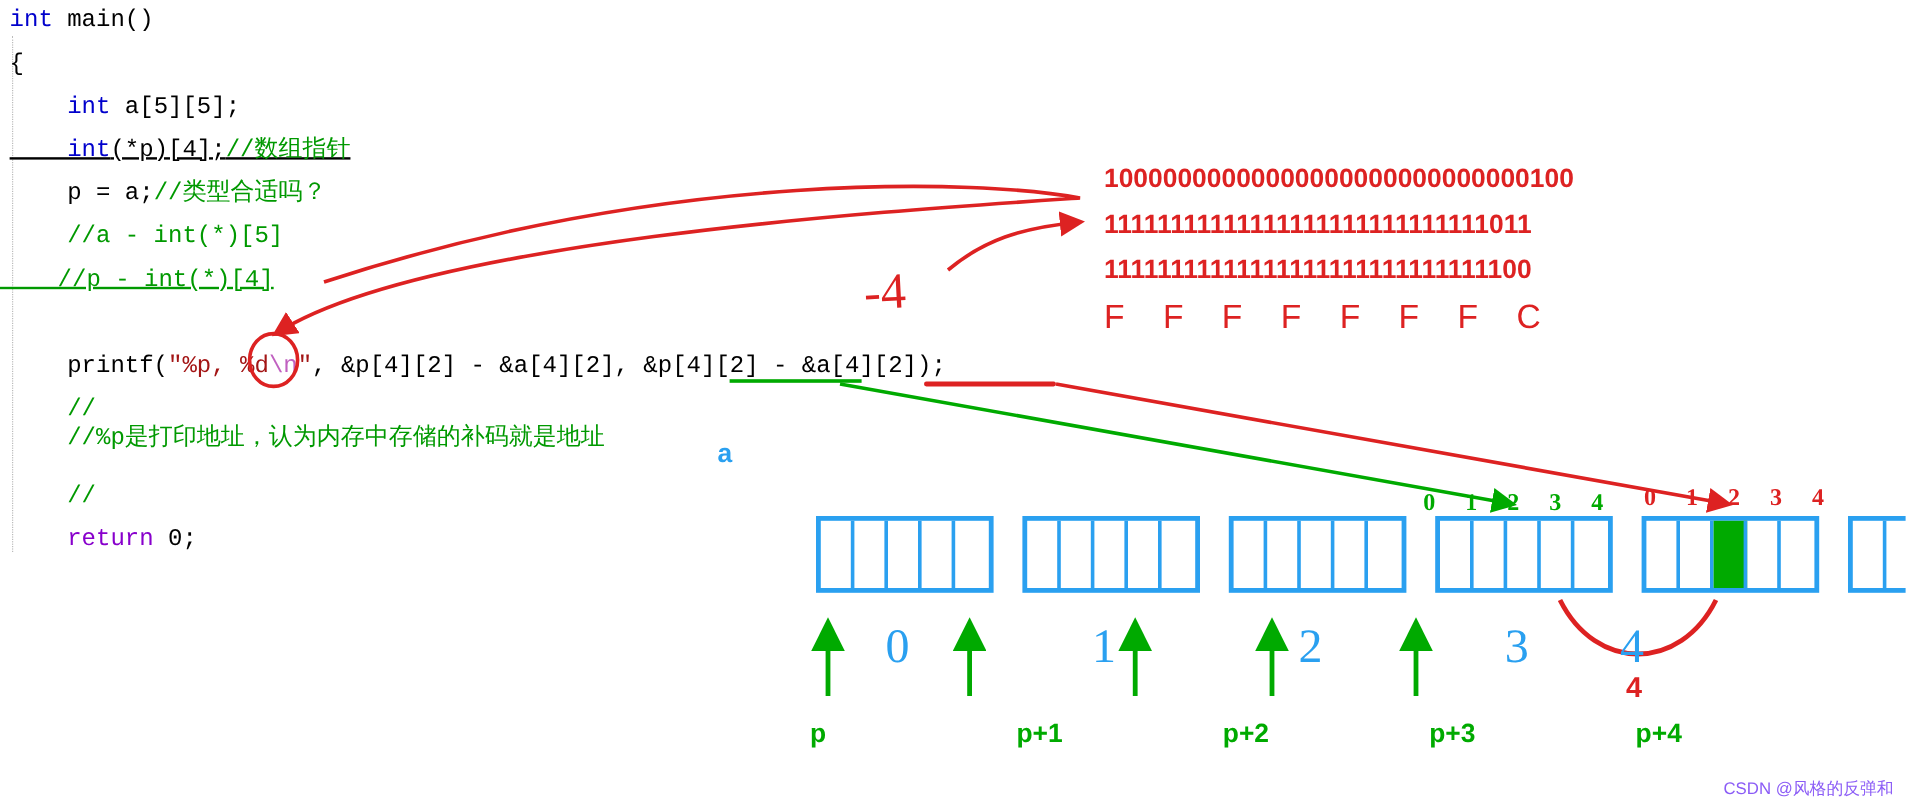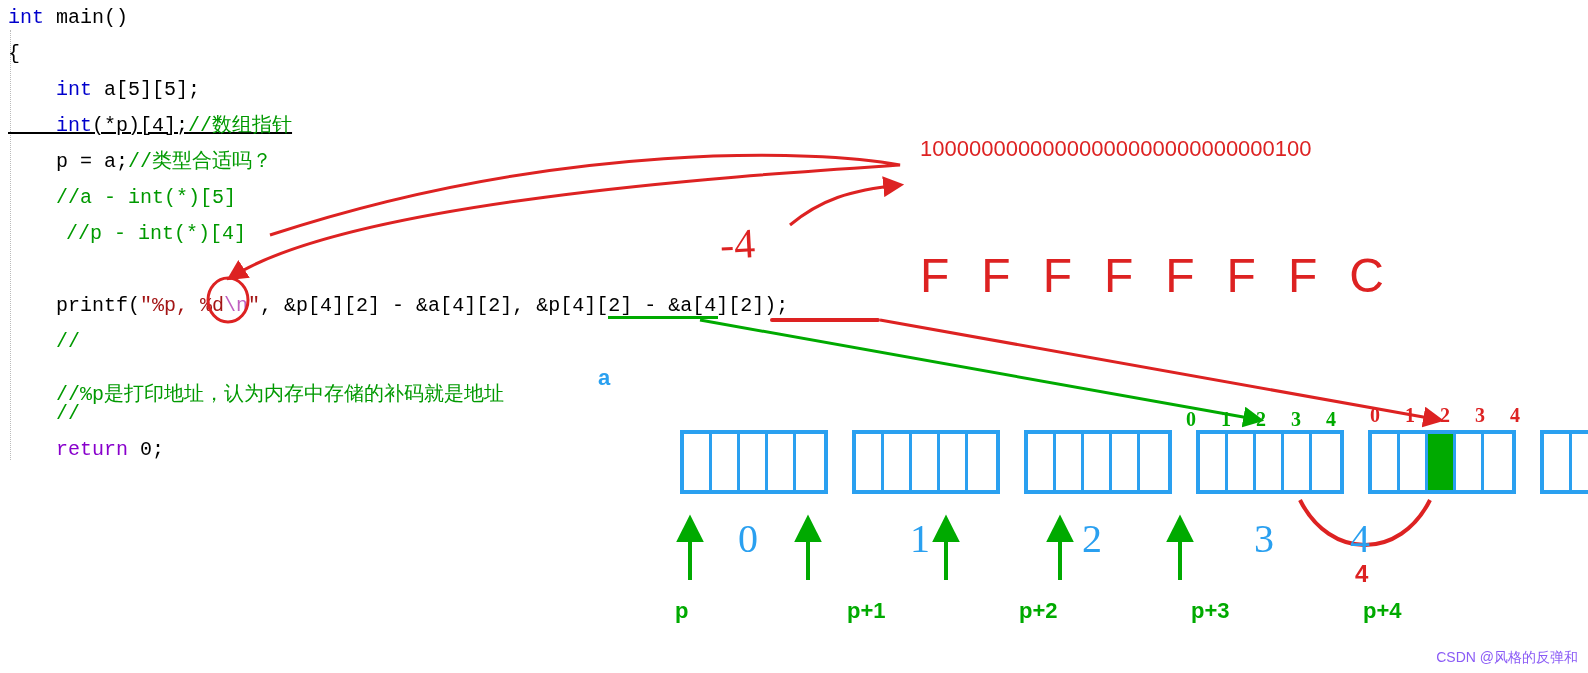--- a/index.html
+++ b/index.html
@@ -53,31 +53,31 @@
     z-index: -1;
   }
 
   
   .bin-block {
     position: absolute;
     left: 920px;
     top: 130px;
     color: #d22;
     font-family: Arial, sans-serif;
-    font-weight: normal;
+    font-weight: bold;
     font-size: 22px;
     line-height: 38px;
   }
   .hex-row {
     position: absolute;
     left: 920px;
     top: 248px;
     color: #d22;
     font-family: "Comic Sans MS", cursive, Arial;
-    font-size: 48px;
+    font-size: 28px;
     letter-spacing: 32px;
     font-weight: 500;
   }
   .neg4 {
     position: absolute;
     left: 720px;
     top: 220px;
     color: #d22;
     font-family: "Comic Sans MS", cursive;
     font-size: 42px;
@@ -193,33 +193,35 @@
 
 <div class="code-area">
   <div class="gutter"></div>
 
   <pre class="codeline" style="left:8px; top:0;"><span class="c-kw">int</span><span> main()</span></pre>
   <pre class="codeline" style="left:8px; top:36px;">{</pre>
   <pre class="codeline" style="left:8px; top:72px;"><span class="c-kw">    int</span><span> a[5][5];</span></pre>
   <pre class="codeline" style="left:8px; top:108px;text-decoration:underline;"><span class="c-kw">    int</span><span>(*p)[4];</span><span class="c-com">//数组指针</span></pre>
   <pre class="codeline" style="left:8px; top:144px;"><span>    p = a;</span><span class="c-com">//类型合适吗？</span></pre>
   <pre class="codeline c-com" style="left:8px; top:180px;">    //a - int(*)[5]</pre>
-  <pre class="codeline c-com" style="left:18px; top:216px;">    //p - int(*)[4]</pre>
+  <pre class="codeline c-com" style="left:0; top:216px;text-decoration:underline;">    //p - int(*)[4]</pre>
   <pre class="codeline" style="left:8px; top:288px;"><span>    printf(</span><span class="c-str">"%p, </span><span class="c-str">%d</span><span class="c-esc">\n</span><span class="c-str">"</span><span>, &amp;p[4][2] - &amp;a[4][2], &amp;p[4][2] - &amp;a[4][2]);</span></pre>
   <pre class="codeline c-com" style="left:8px; top:324px;">    //</pre>
-  <pre class="codeline c-com" style="left:8px; top:377px;">    //%p是打印地址，认为内存中存储的补码就是地址</pre>
+  <pre class="codeline c-com" style="left:8px; top:348px;">    //%p是打印地址，认为内存中存储的补码就是地址</pre>
   <pre class="codeline c-com" style="left:8px; top:396px;">    //</pre>
   <pre class="codeline" style="left:8px; top:432px;"><span class="c-ret">    return</span><span> 0;</span></pre>
 </div>
 
 <div class="underline-green" style="left:608px; top:316px; width:110px;"></div>
 <div class="underline-red" style="left:770px; top:318px; width:110px;"></div>
 
 <div class="bin-block">
   <div>10000000000000000000000000000100</div>
+  <div>11111111111111111111111111111011</div>
+  <div>11111111111111111111111111111100</div>
 </div>
 <div class="hex-row">FFFFFFFC</div>
 <div class="neg4">-4</div>
 <div class="a-label">a</div>
 
 <div class="idx-row" style="left:1186px; top:408px; letter-spacing:10px; font-family:'Comic Sans MS',cursive;">0 1 2 3 4</div>
 <div class="idx-red" style="left:1370px; top:404px; letter-spacing:10px; font-family:'Comic Sans MS',cursive;">0 1 2 3 4</div>
 
 <div class="arrays" id="arrayHost">
     <div class="group" style="position: absolute; left: 0px; top: 0px;">

